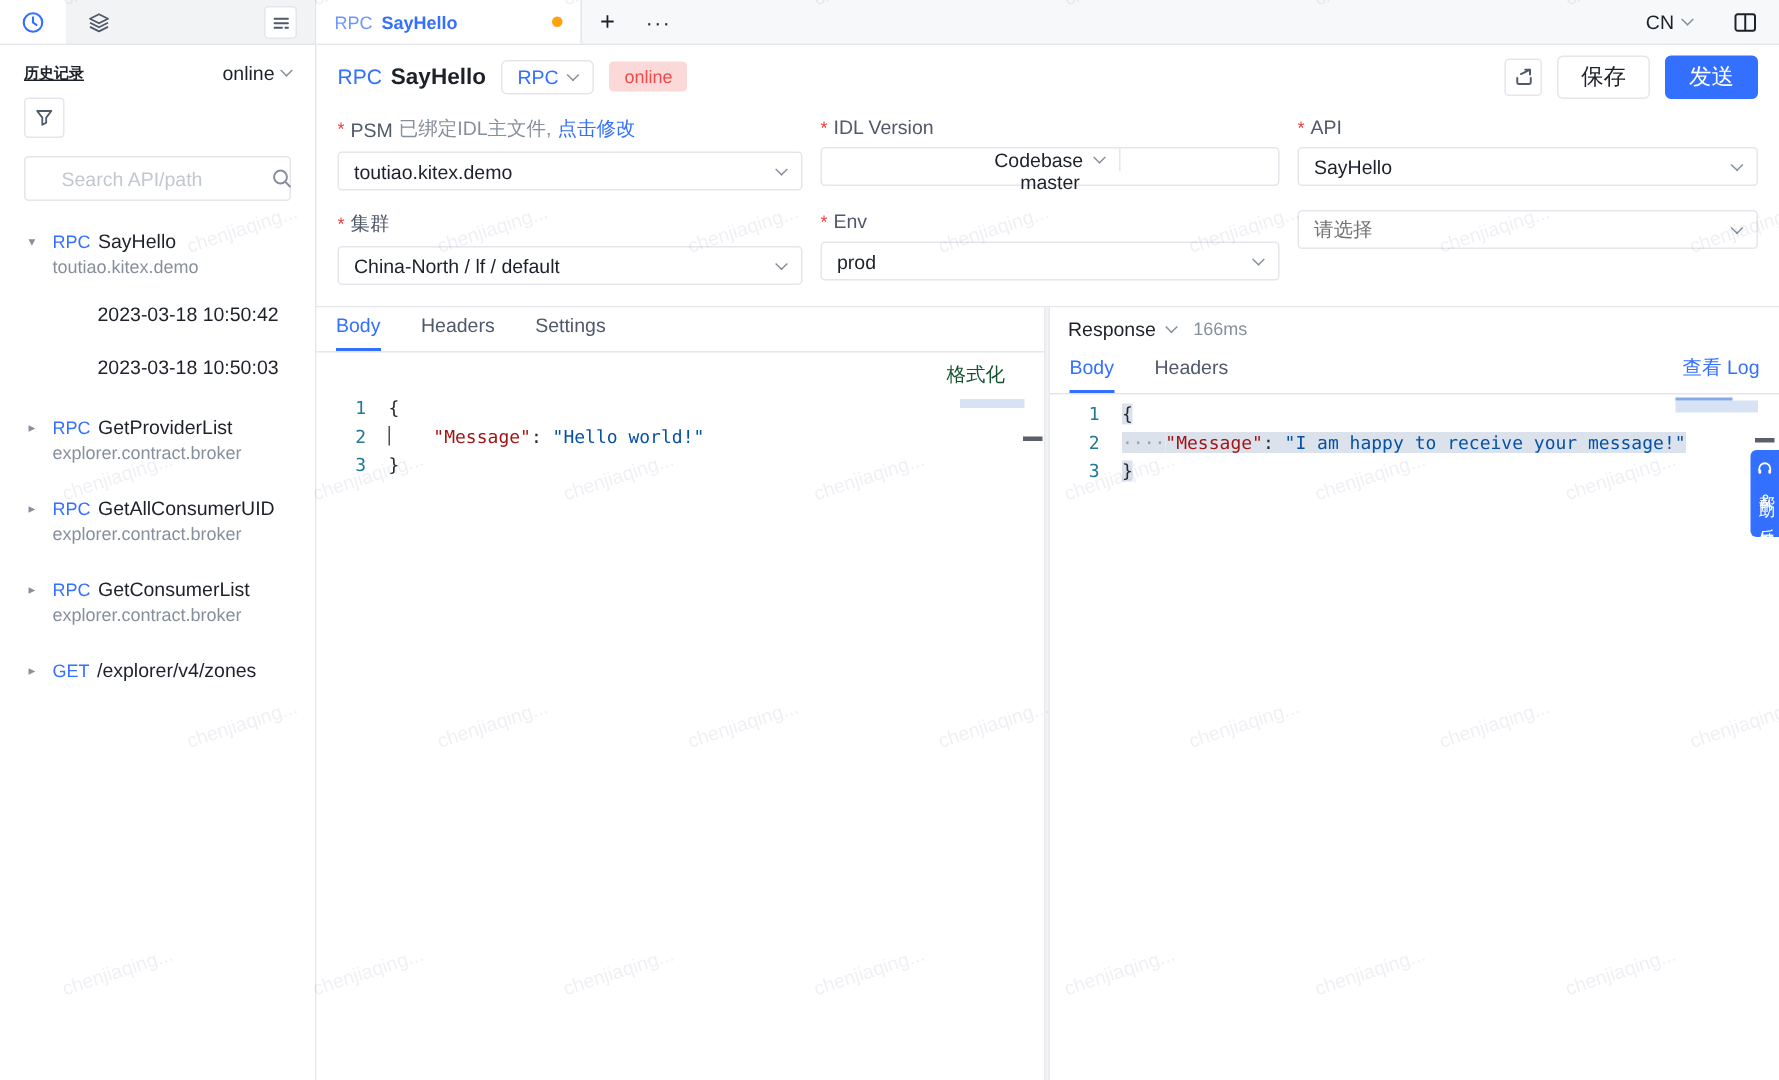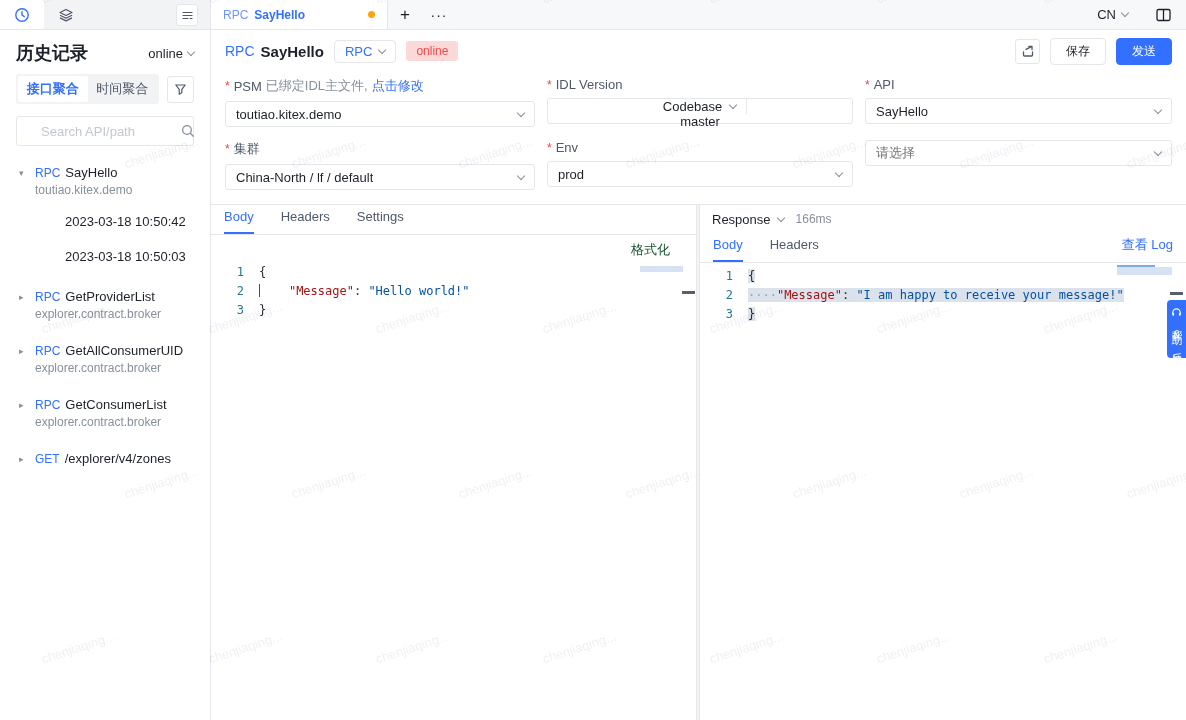--- a/index.html
+++ b/index.html
@@ -8,21 +8,21 @@
   .app { position:relative; width:1186px; height:720px; display:flex; overflow:hidden; background:#fff; }
 
   
   .sidebar { width:211px; flex:0 0 211px; border-right:1px solid #e5e6eb; display:flex; flex-direction:column; background:#fff; }
   .side-topbar { height:30px; background:#f2f3f5; border-bottom:1px solid #e5e6eb; display:flex; align-items:stretch; }
   .side-tab { width:44px; display:flex; align-items:center; justify-content:center; cursor:pointer; }
   .side-tab.active { background:#fff; }
   .side-top-spacer { flex:1; }
   .collapse-btn { width:22px; height:22px; margin:4px 12px 0 0; background:#fff; border:1px solid #e5e6eb; border-radius:3px; display:flex; align-items:center; justify-content:center; }
   .side-header { display:flex; align-items:center; justify-content:space-between; padding:11px 16px 7px; }
-  .side-title { font-size:18px; font-weight:bold; }
+  .side-title { font-size:10px; font-weight:bold;text-decoration:underline; }
   .env-select { font-size:13px; display:flex; align-items:center; gap:5px; cursor:pointer; }
   .seg-row { display:flex; align-items:center; gap:8px; padding:2px 16px 0; }
   .segmented { flex:1; display:flex; background:#f2f3f5; border-radius:3px; padding:2px; }
   .seg { flex:1; text-align:center; font-size:13px; color:#4e5969; padding:4px 0; border-radius:2px; cursor:pointer; white-space:nowrap; }
   .seg.active { background:#fff; color:#3370ff; font-weight:600; }
   .filter-btn { width:27px; height:27px; border:1px solid #e5e6eb; border-radius:3px; background:#fff; display:flex; align-items:center; justify-content:center; }
   .search-box { margin:12px 16px 6px; height:30px; border:1px solid #e5e6eb; border-radius:3px; display:flex; align-items:center; justify-content:space-between; padding:0 24px; }
   .search-box input { border:none; outline:none; font-size:13px; width:140px; color:#1d2129; font-family:inherit; }
   .search-box input::placeholder { color:#c2c7d0; }
   .tree { flex:1; overflow:hidden; padding-top:6px; }
@@ -48,21 +48,21 @@
   .lang-select { display:flex; align-items:center; gap:6px; font-size:13px; margin-right:28px; cursor:pointer; }
   .split-btn { display:flex; align-items:center; margin-right:15px; cursor:pointer; }
 
   .title-row { height:40px; display:flex; align-items:center; padding:2px 14px 0; gap:10px; }
   .tr-method { color:#3370ff; font-size:14px; }
   .tr-name { font-size:15px; font-weight:bold; margin-left:-4px; }
   .type-select { border:1px solid #e5e6eb; border-radius:4px; padding:3px 10px; display:flex; align-items:center; gap:7px; font-size:13px; color:#3370ff; cursor:pointer; background:#fff; }
   .env-badge { font-size:12px; padding:3px 10px; border-radius:3px; }
   .title-spacer { flex:1; }
   .icon-btn { width:25px; height:25px; border:1px solid #e5e6eb; border-radius:3px; background:#fff; display:flex; align-items:center; justify-content:center; cursor:pointer; }
-  .btn { border:1px solid #e5e6eb; background:#fff; border-radius:4px; font-size:12px; padding:4px 15px; cursor:pointer; font-family:inherit; color:#1d2129; }
+  .btn { border:1px solid #e5e6eb; background:#fff; border-radius:4px; font-size:15px; padding:4px 15px; cursor:pointer; font-family:inherit; color:#1d2129; }
   .btn.primary { background:#3370ff; border-color:#3370ff; color:#fff; }
 
   .form-grid { display:grid; grid-template-columns:310px 306px 1fr; column-gap:12px; row-gap:13px; padding:7px 14px 14px; }
   .field { display:flex; flex-direction:column; }
   .f-label { display:flex; align-items:center; gap:4px; font-size:13px; color:#4e5969; margin-bottom:6px; }
   .req-star { color:#f53f3f; font-size:12px; }
   .f-hint { color:#86909c; }
   .f-link { color:#3370ff; cursor:pointer; font-weight:500; }
   .control { height:26px; border:1px solid #e5e6eb; border-radius:3px; display:flex; align-items:center; justify-content:space-between; padding:0 10px; font-size:13px; background:#fff; cursor:pointer; }
   .control .val { white-space:nowrap; overflow:hidden; }
@@ -152,24 +152,20 @@
 
     <div class="side-header">
       <span class="side-title">历史记录</span>
       <span class="env-select">
         <span>online</span>
         <i class="chev"></i>
       </span>
     </div>
 
     <div class="seg-row">
-      <div class="segmented">
-        <span class="seg active">接口聚合</span>
-        <span class="seg">时间聚合</span>
-      </div>
       <div class="filter-btn">
         <span>
           <svg width="13" height="13" viewBox="0 0 13 13" fill="none">
               <path d="M1.8 2h9.4L7.8 6.4v3.4l-2.6 1.4V6.4z" stroke="#4e5969" stroke-width="1.2" stroke-linejoin="round"></path>
             </svg>
         </span>
       </div>
     </div>
 
     <div class="search-box">

